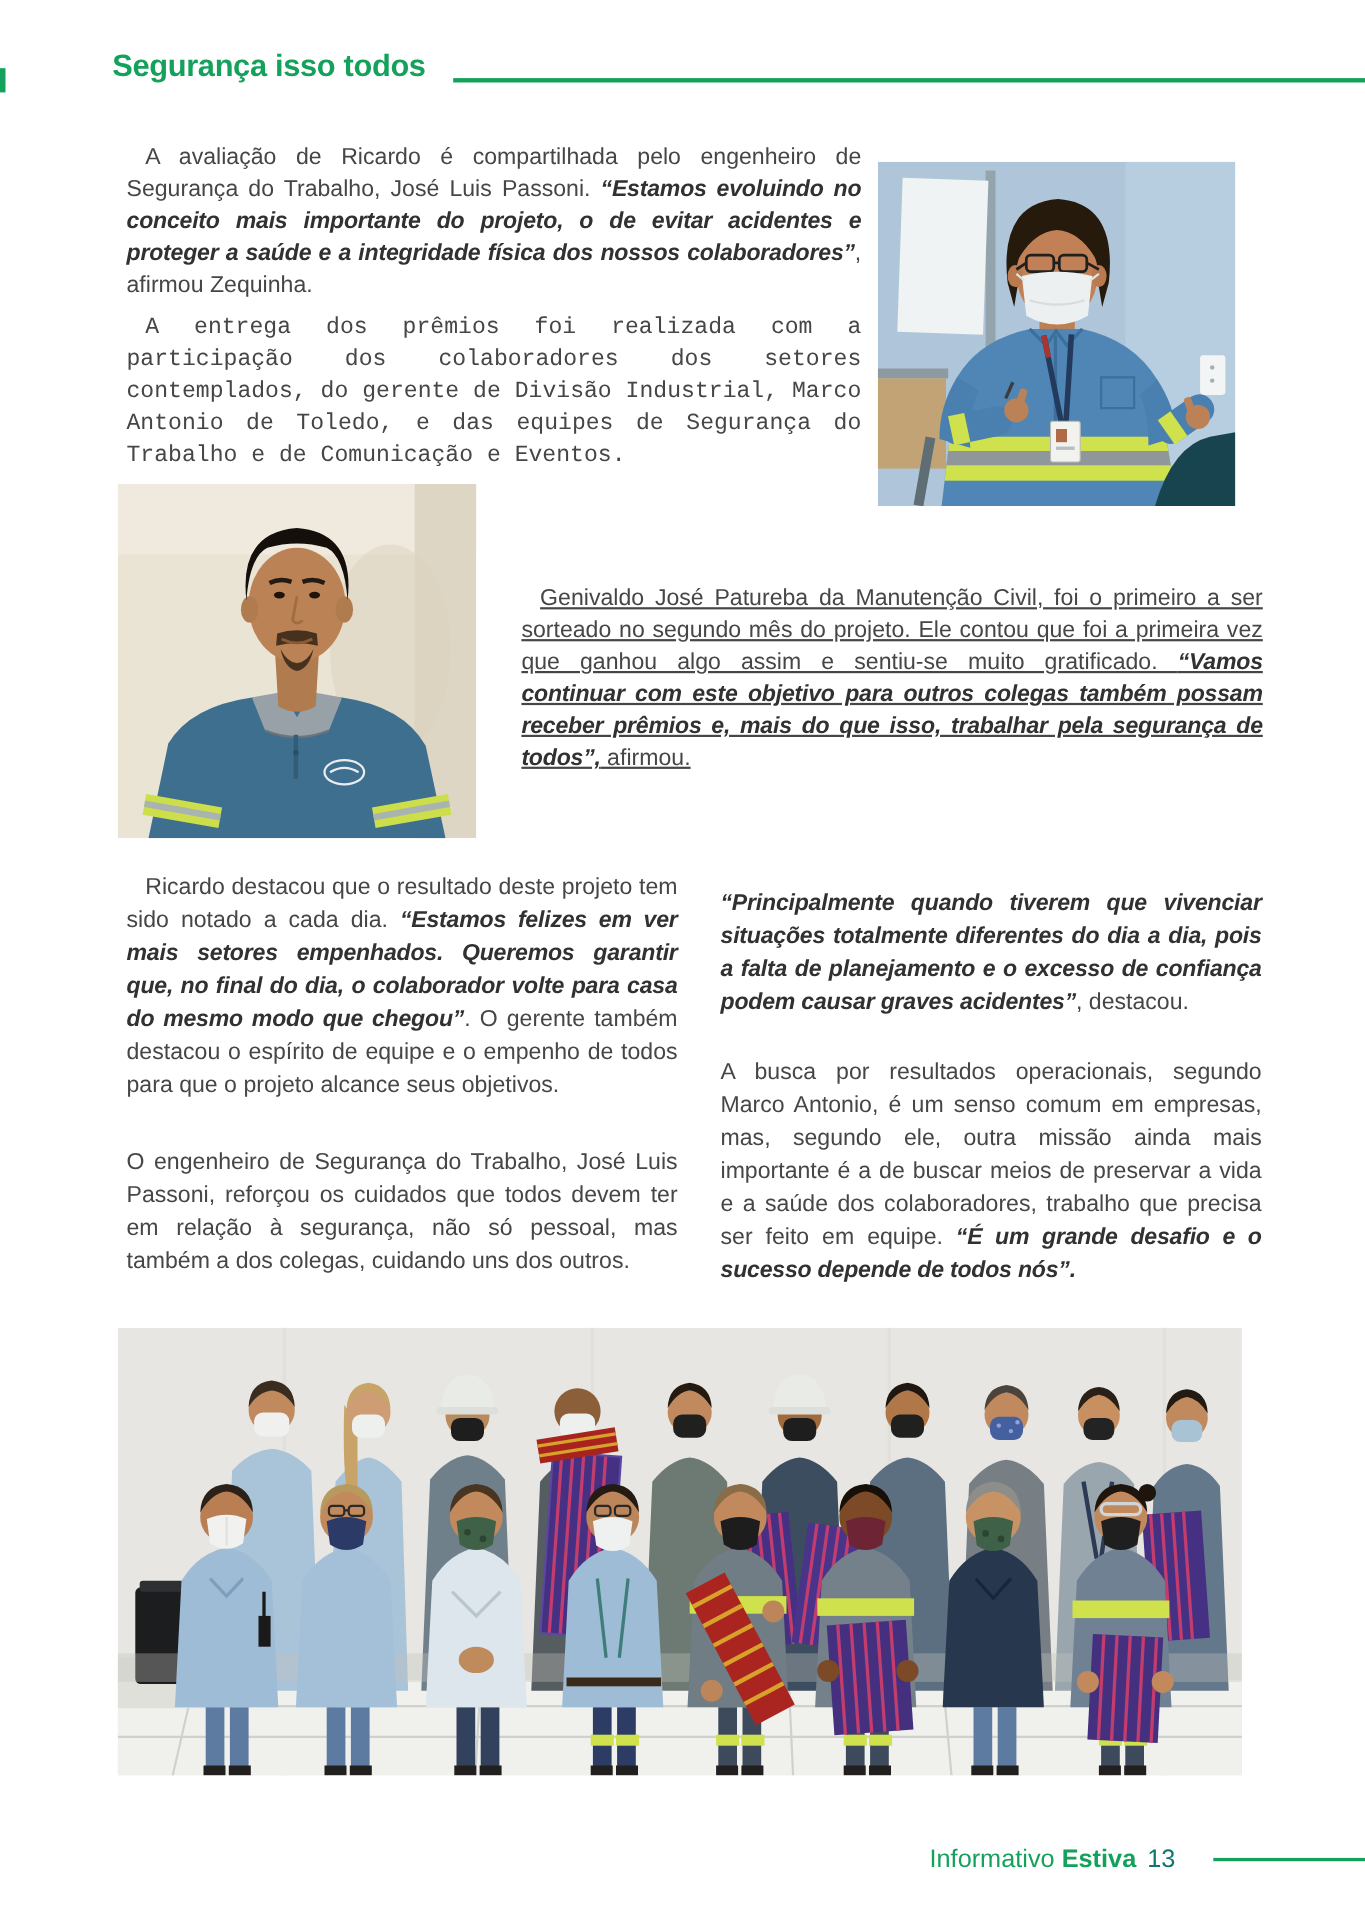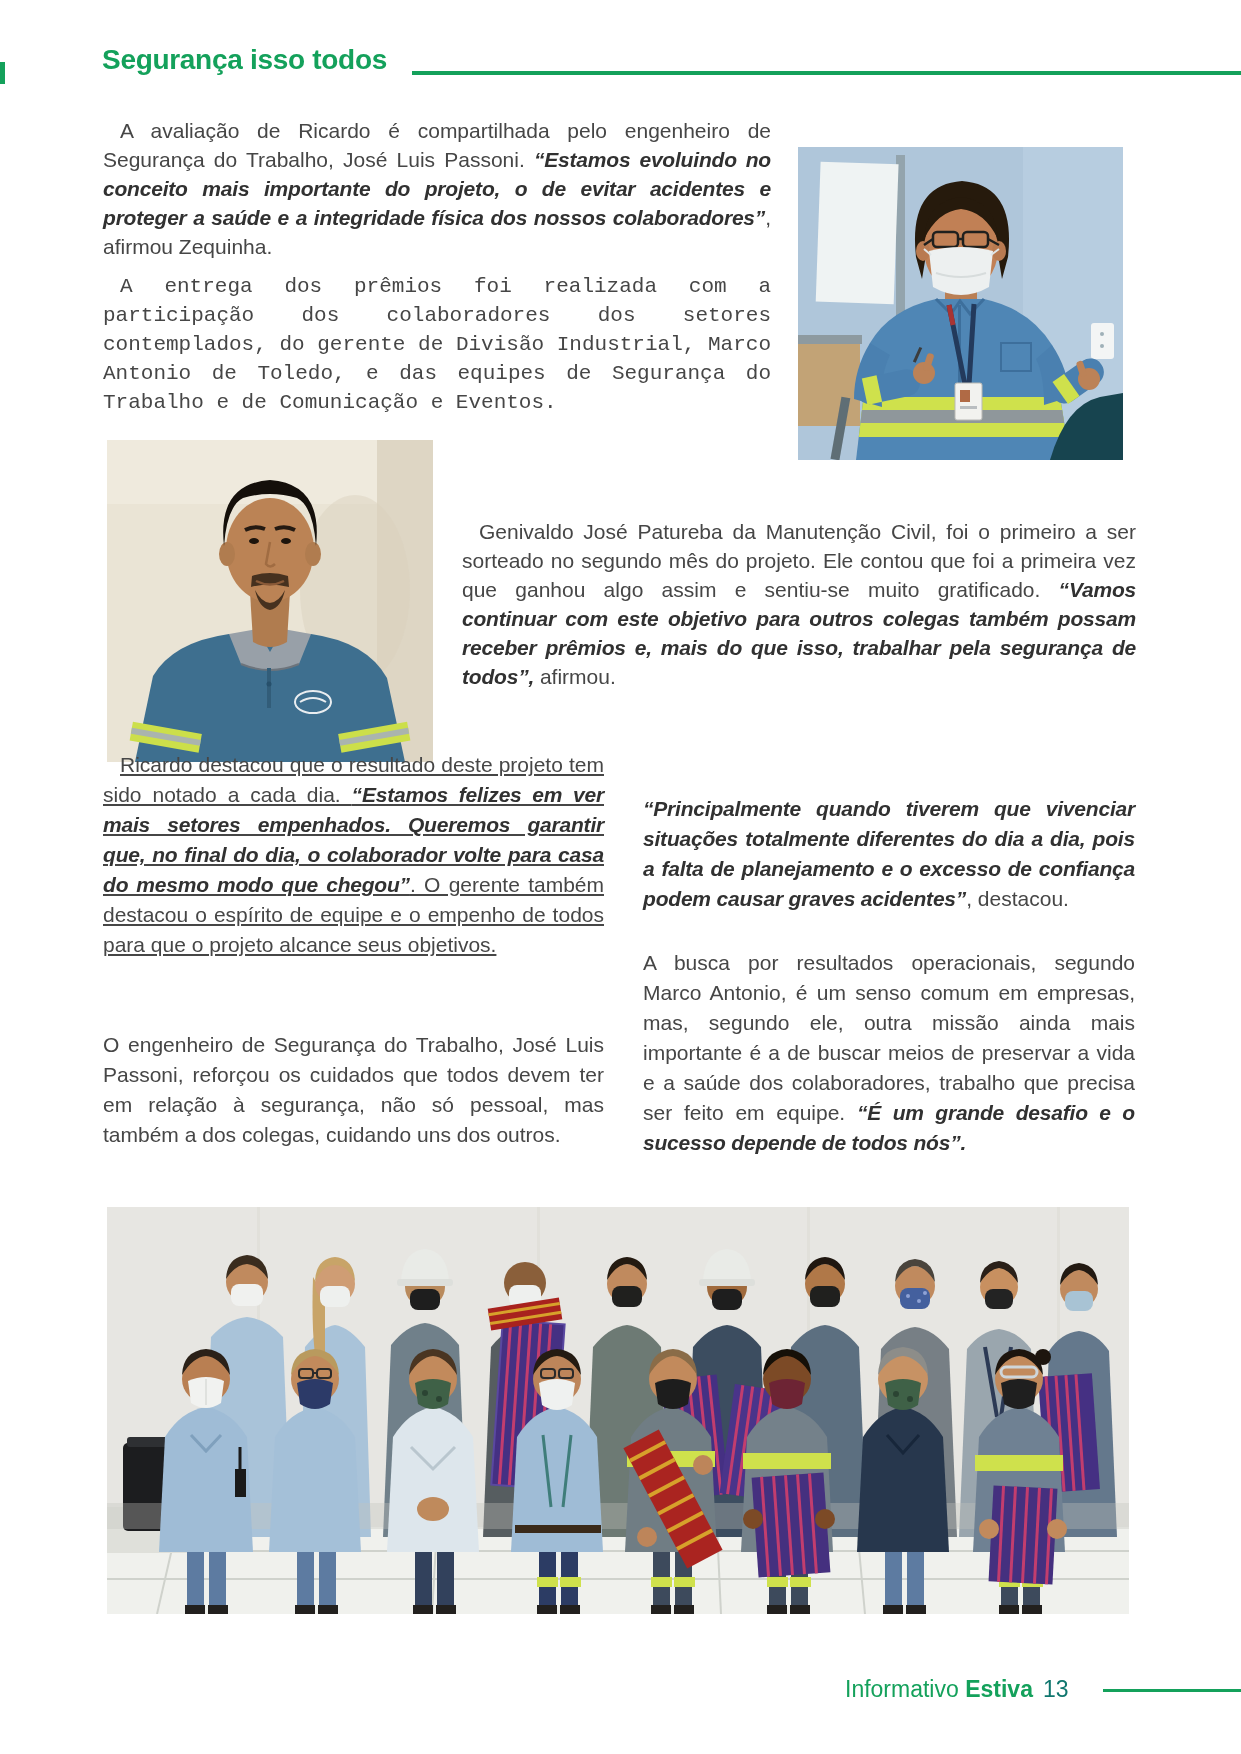--- a/index.html
+++ b/index.html
@@ -11,31 +11,31 @@
     font-family:"Liberation Sans","DejaVu Sans",sans-serif;
     color:#454545;
   }
   .edge-tick{position:absolute;left:0;top:62px;width:5px;height:22px;background:#14A15B;}
   .section-title{
     position:absolute;left:102px;top:44px;margin:0;
     font-size:28px;font-weight:700;letter-spacing:-0.3px;color:#14A15B;
   }
   .header-rule{position:absolute;left:412px;right:0;top:71px;height:4px;background:#14A15B;}
   p.body{
-    position:absolute;margin:0;
+    position:absolute;margin:12px;
     font-size:21px;line-height:29px;text-align:justify;color:#464646;
   }
   p.cols{line-height:30px;}
   p.indent{text-indent:17px;}
   .bi{font-weight:700;font-style:italic;color:#313131;letter-spacing:-0.2px;}
   .rn{}
   .p1{left:103px;top:116px;width:668px;}
   .p2{left:103px;top:272px;width:668px;font-family:Liberation Mono, monospace;}
-  .p3{left:462px;top:517px;width:674px;}
-  .c1p1{left:103px;top:750px;width:501px;text-decoration:underline;}
+  .p3{left:462px;top:517px;width:674px;text-decoration:underline;}
+  .c1p1{left:103px;top:780px;width:501px;}
   .c1p2{left:103px;top:1030px;width:501px;}
   .c2p1{left:643px;top:794px;width:492px;}
   .c2p2{left:643px;top:948px;width:492px;}
   figure{margin:0;padding:0;position:absolute;}
   figure svg{display:block;}
   .photo1{left:798px;top:147px;width:325px;height:313px;}
   .photo2{left:107px;top:440px;width:326px;height:322px;}
   .photo3{left:107px;top:1207px;width:1022px;height:407px;}
   .footer-text{
     position:absolute;left:845px;top:1676px;

